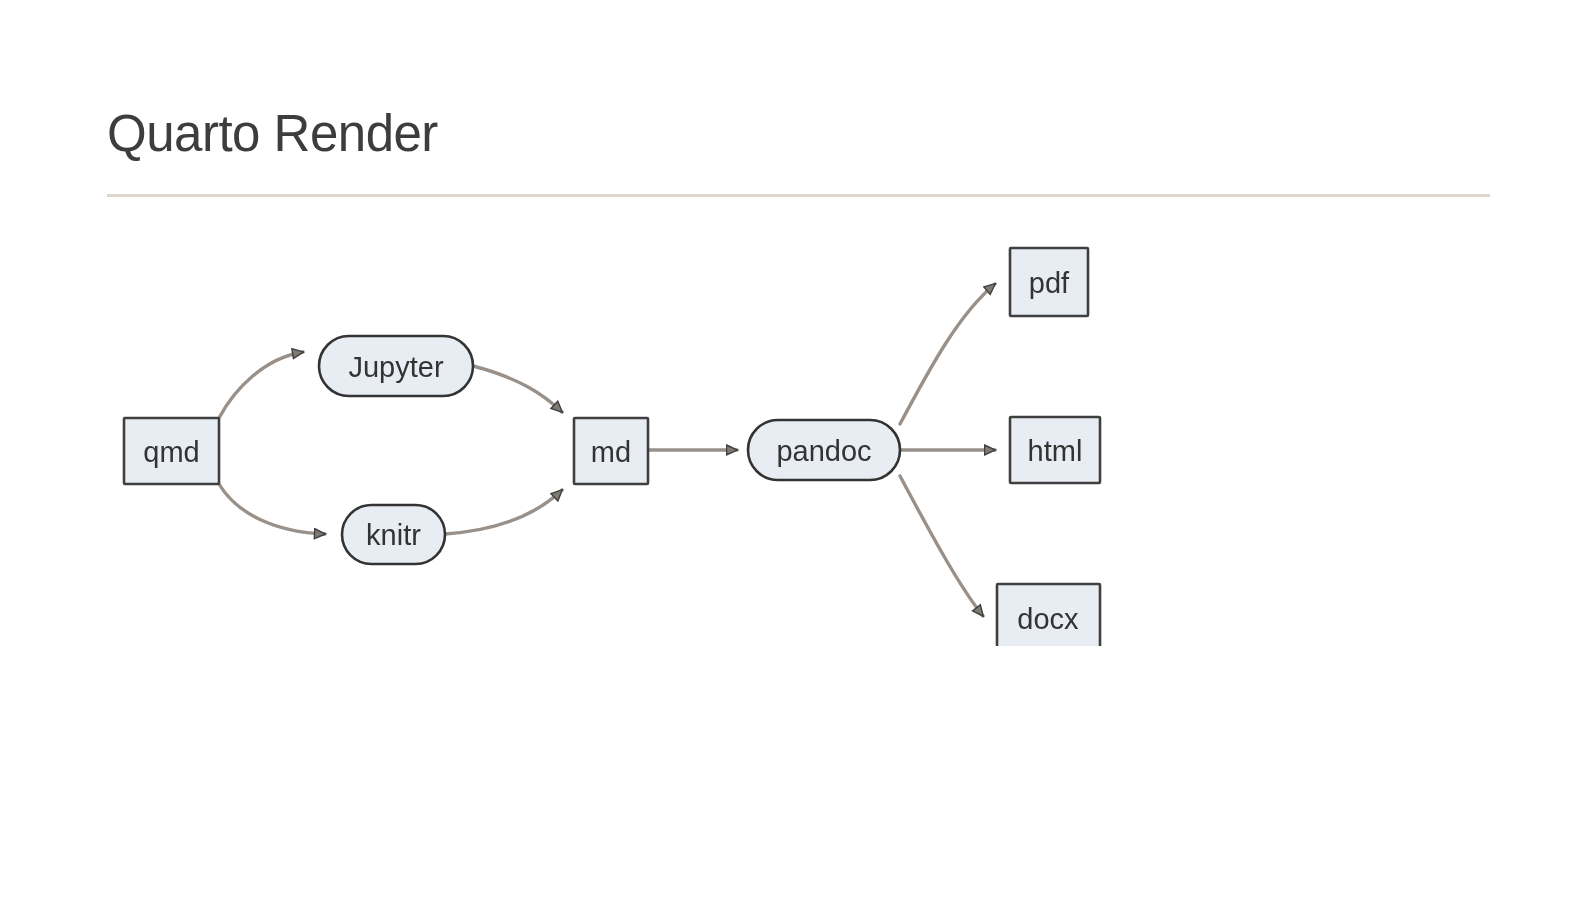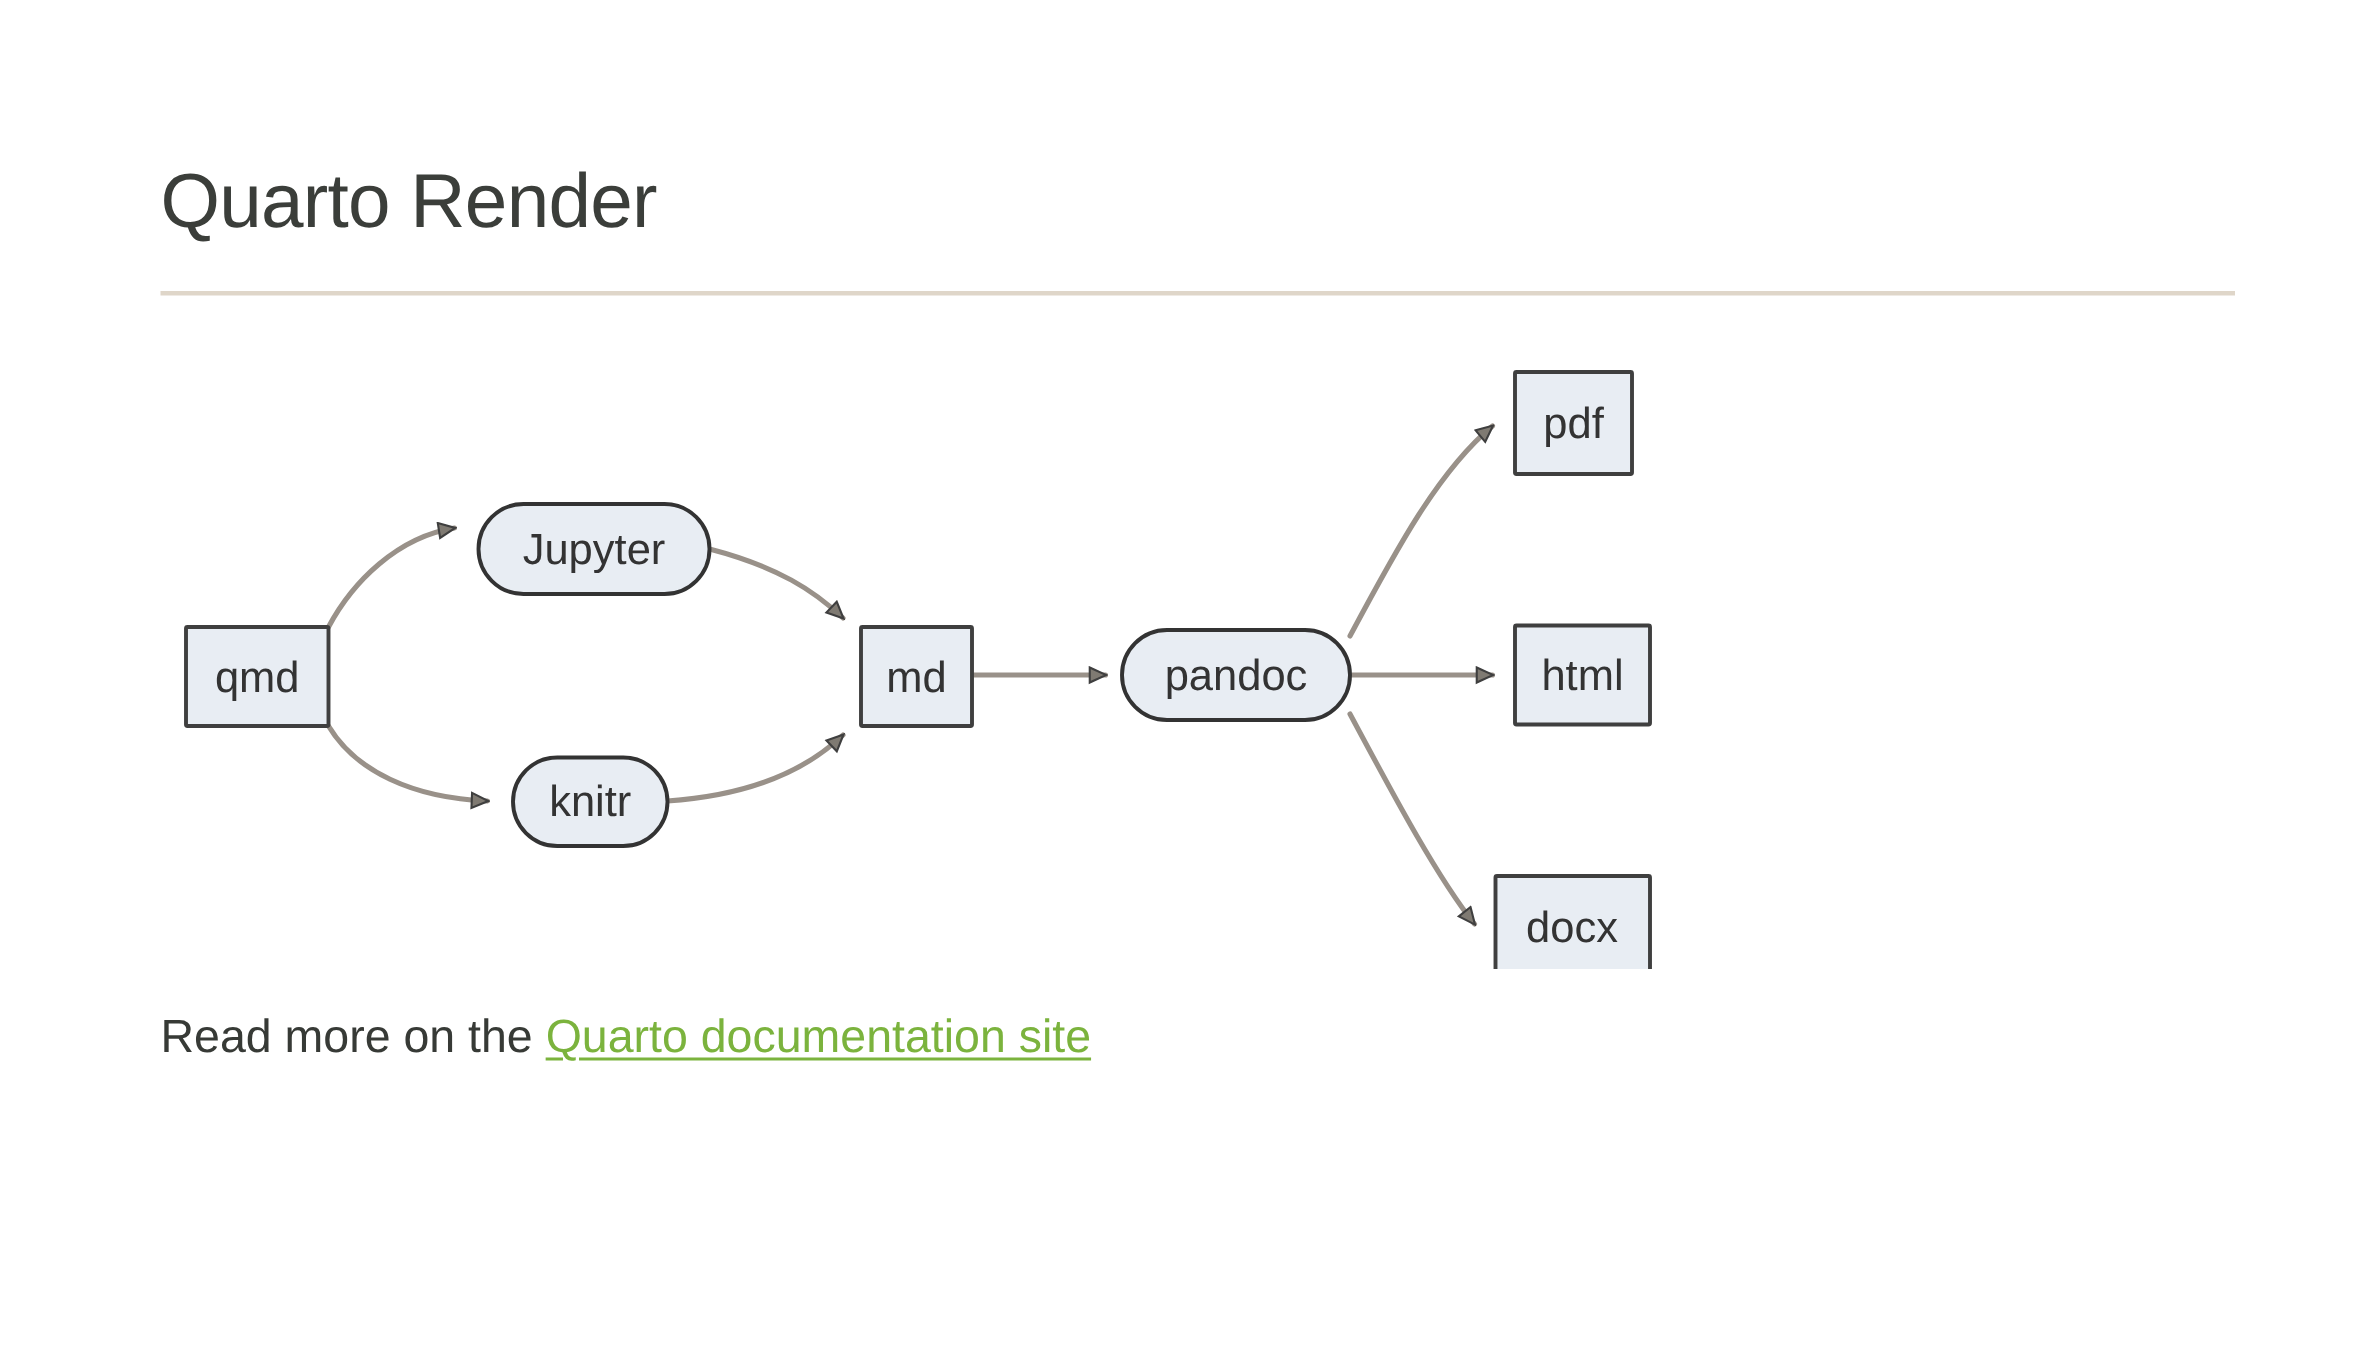--- a/index.html
+++ b/index.html
@@ -175,15 +175,14 @@
 
         <g>
           <rect x="890" y="368" width="103" height="68" rx="1" fill="#E8EDF3" stroke="#3F3F3F" stroke-width="2.6"></rect>
           <text class="node-label" x="941" y="403">docx</text>
         </g>
 
       </g>
     </svg>
   </div>
 
-  <p class="read-more"><span>Read more on the </span><a class="doc-link" href="#">Quarto documentation site</a></p>
 
 </div>
 
 </body></html>

